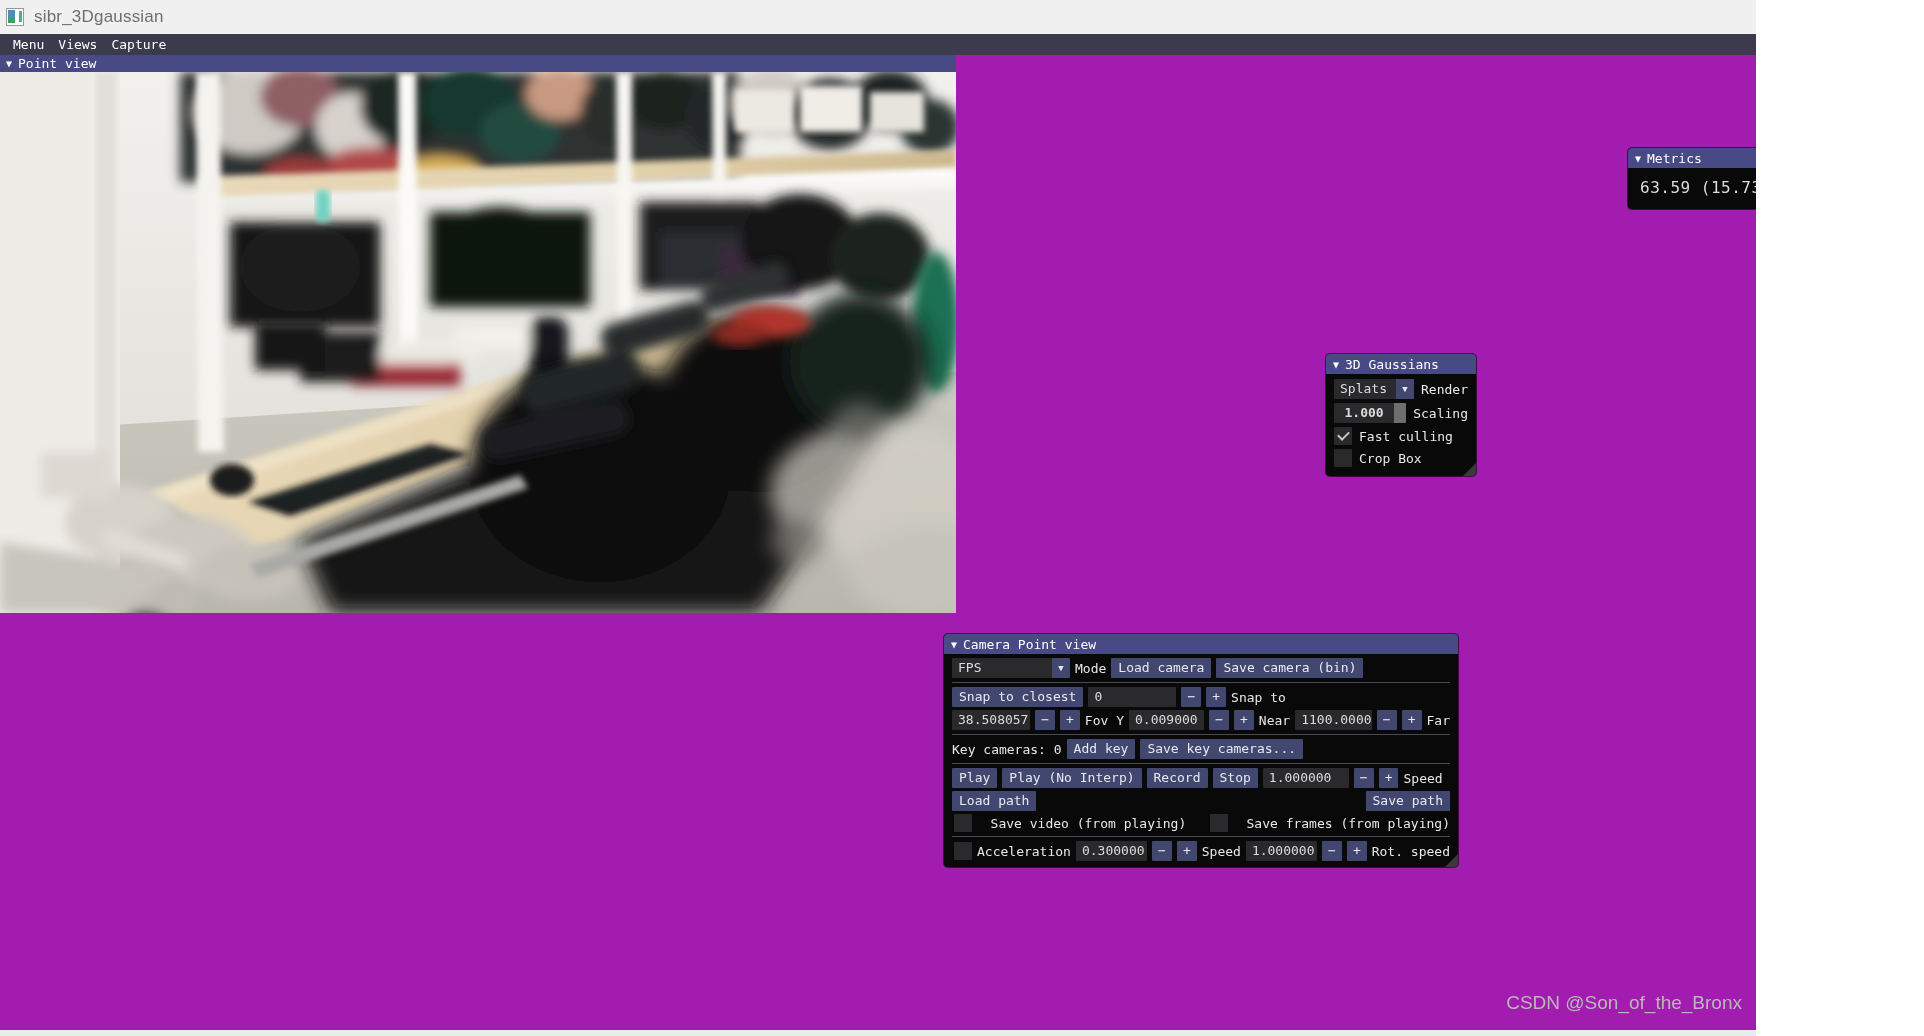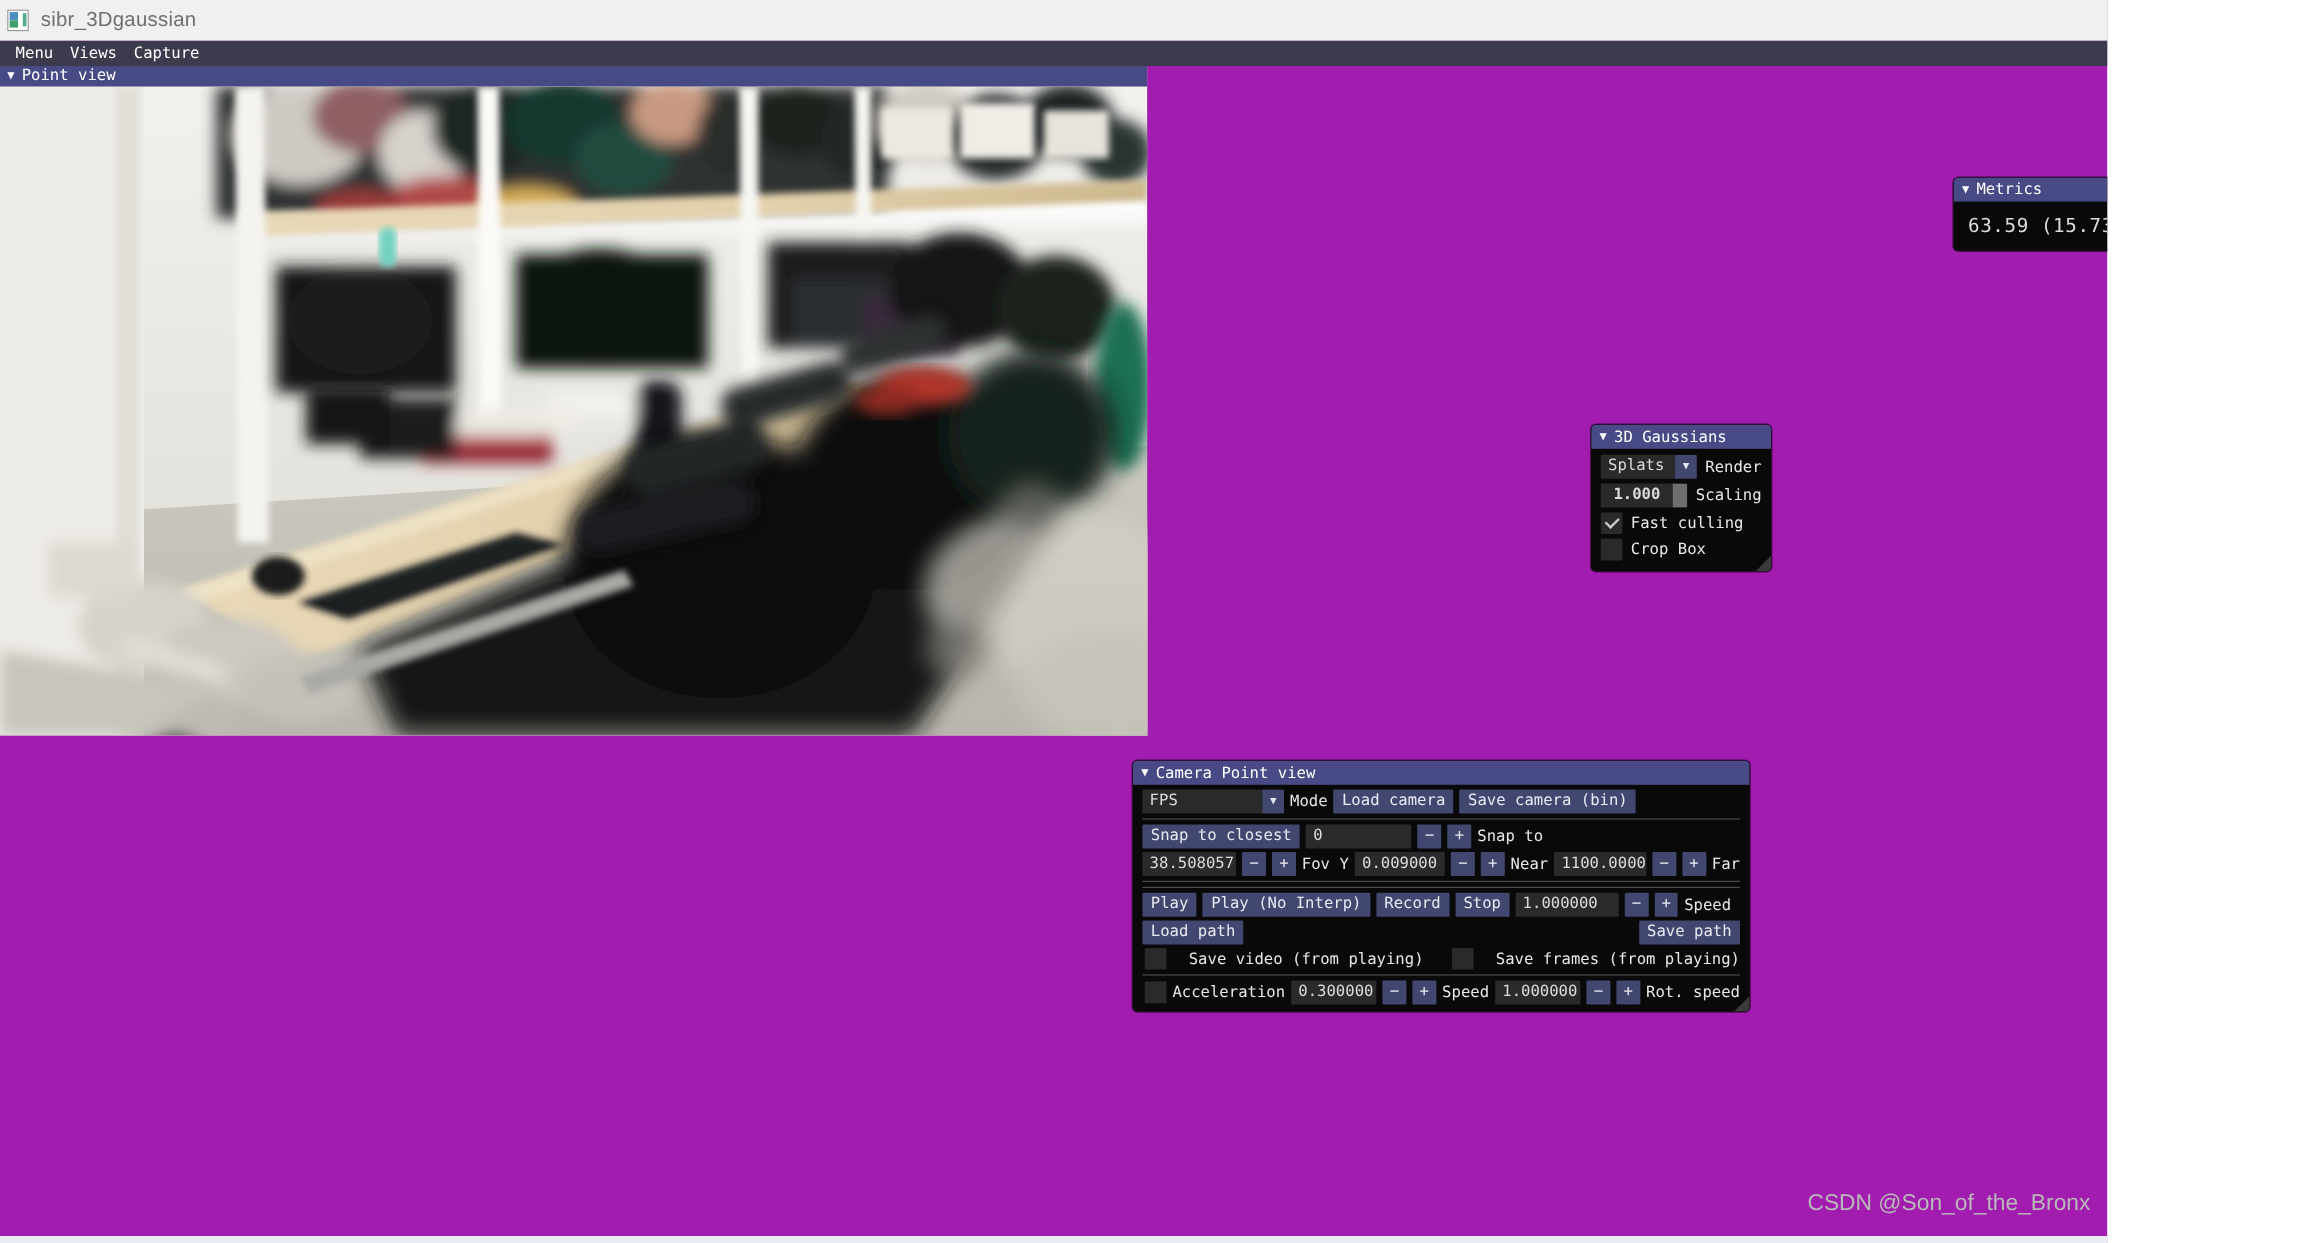--- a/index.html
+++ b/index.html
@@ -603,20 +603,25 @@
         <span class="btn sm">+</span>
         <span class="lbl">Near</span>
         <span class="field" style="width:86px">1100.000000</span>
         <span class="btn sm">−</span>
         <span class="btn sm">+</span>
         <span class="lbl">Far</span>
       </div>
 
       <div class="sep"></div>
 
+      <div class="row">
+        <span class="lbl" style="margin-left:0">Key cameras: 0</span>
+        <span class="btn">Add key</span>
+        <span class="btn">Save key cameras...</span>
+      </div>
 
       <div class="sep"></div>
 
       <div class="row">
         <span class="btn" style="margin-left:0">Play</span>
         <span class="btn">Play (No Interp)</span>
         <span class="btn">Record</span>
         <span class="btn">Stop</span>
         <span class="field" style="width:74px">1.000000</span>
         <span class="btn sm">−</span>

